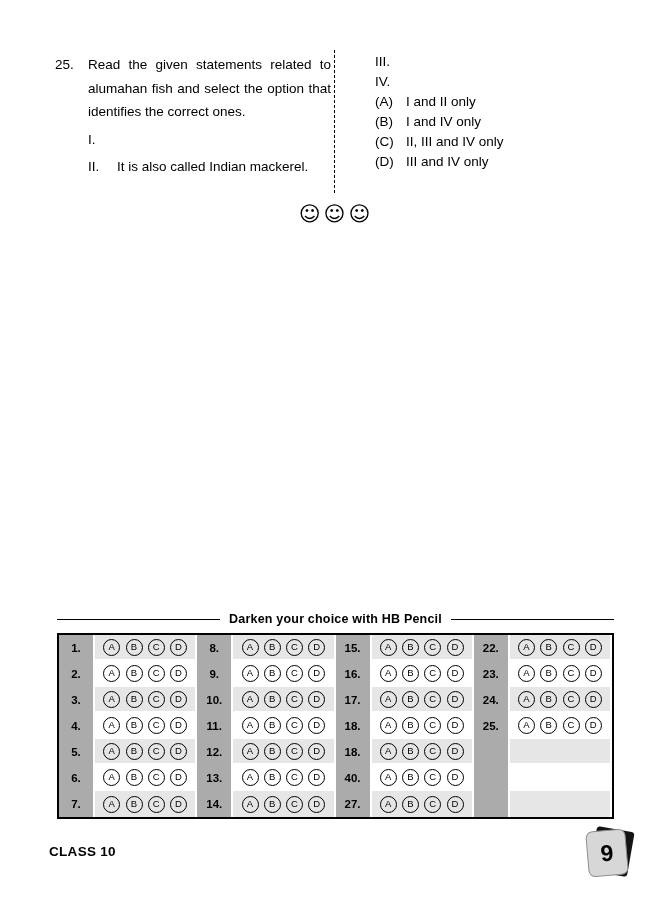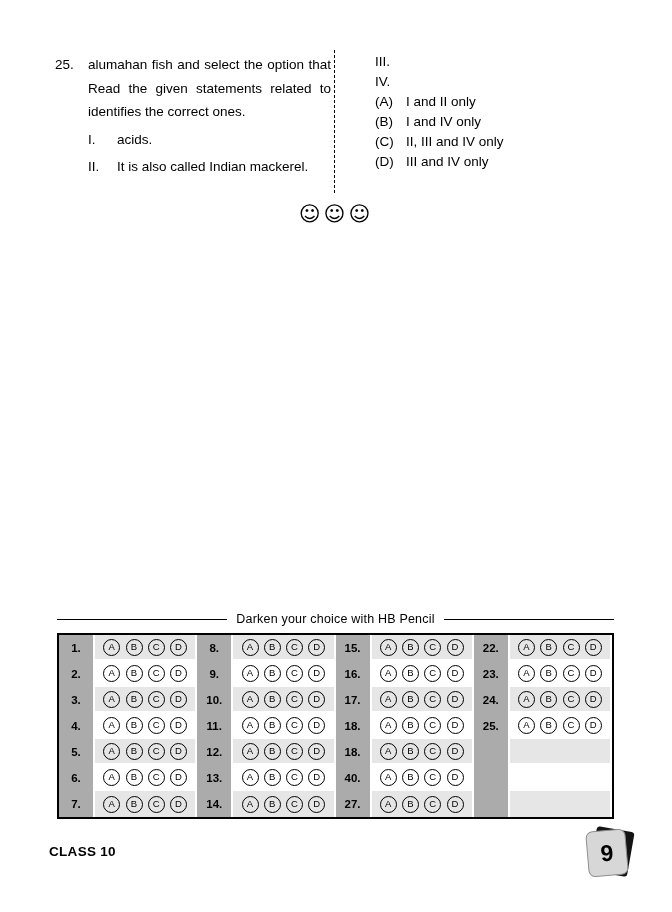--- a/index.html
+++ b/index.html
@@ -43,21 +43,21 @@
   .smileys {
     position: absolute; left: 0; top: 202px; width: 672px;
     text-align: center; font-size: 21px; letter-spacing: 3px;
     font-family: "DejaVu Sans", sans-serif;
   }
 
   
   .sheet { position: absolute; left: 57px; top: 611px; width: 557px; }
   .sheet-header { display: flex; align-items: center; gap: 9px; height: 16px; }
   .header-line { flex: 1; border-top: 1.6px solid #000; height: 0; }
-  .sheet-title { font-weight: normal; font-size: 12.5px; white-space: nowrap; letter-spacing: 0.2px; }
+  .sheet-title { font-weight: bold; font-size: 12.5px; white-space: nowrap; letter-spacing: 0.2px; }
 
   .answer-grid {
     margin-top: 6px;
     border: 2.5px solid #000;
     display: grid;
     grid-template-columns: 34px 1fr 34px 1fr 34px 1fr 34px 1fr;
     grid-auto-rows: 26px;
     background: #fff;
   }
   .num-cell {
@@ -99,29 +99,28 @@
     font-size: 23px; font-weight: bold;
   }
 </style>
 </head>
 <body>
 
 <div class="q-left">
   <div class="stem-row">
     <div class="q-num">25.</div>
     <div class="stem-lines">
+      <div class="jline">Read the given statements related to</div>
       <div class="jline">alumahan fish and select the option that</div>
-      <div class="jline">Read the given statements related to</div>
       <div>identifies the correct ones.</div>
     </div>
   </div>
   <div class="st-row">
     <div class="st-label">I.</div>
     <div class="st-lines">
-      <div>acids.</div>
     </div>
   </div>
   <div class="st-row">
     <div class="st-label">II.</div>
     <div class="st-lines">
       <div>It is also called Indian mackerel.</div>
     </div>
   </div>
 </div>
 

